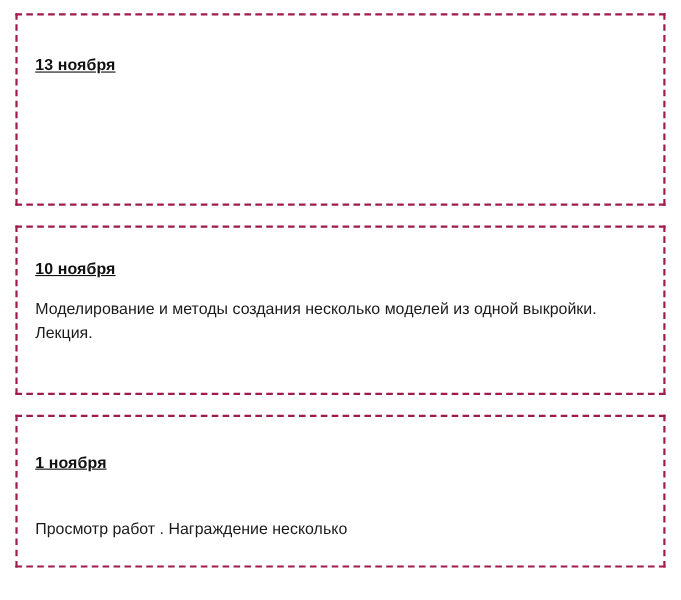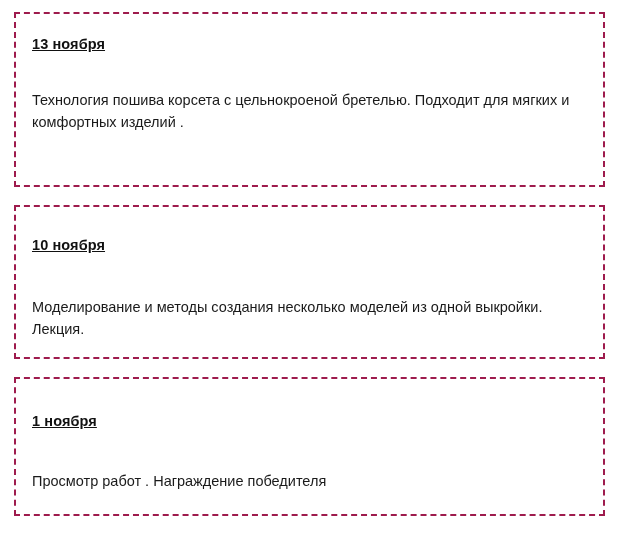--- a/index.html
+++ b/index.html
@@ -35,44 +35,43 @@
     margin: 10px 0 0 0;
     letter-spacing: 0.1px;
   }
   .card-body {
     font-size: 14.5px;
     line-height: 1.55;
     color: #1a1a1a;
     margin: 0;
   }
   .card-1 { height: 175px; }
-  .card-1 .card-date { margin-top: 8px; }
+  .card-1 .card-date { margin-top: 24px; }
   .card-1 .card-body { margin-top: 36px; }
 
   .card-2 { height: 154px; }
   .card-2 .card-date { margin-top: 16px; }
-  .card-2 .card-body { margin-top: 42px; }
+  .card-2 .card-body { margin-top: 16px; }
 
   .card-3 { height: 139px; }
   .card-3 .card-date { margin-top: 20px; }
   .card-3 .card-body { margin-top: 40px; }
 </style>
 </head>
 <body>
 
 <div class="schedule">
 
   <div class="card card-1">
     <span class="card-date">13 ноября </span>
-    <p class="card-body">Технология пошива корсета с цельнокроеной бретелью. Подходит для мягких и комфортных изделий .</p>
   </div>
 
   <div class="card card-2">
     <span class="card-date">10 ноября </span>
     <p class="card-body">Моделирование и методы создания несколько моделей из одной выкройки. Лекция.</p>
   </div>
 
   <div class="card card-3">
     <span class="card-date">1 ноября </span>
-    <p class="card-body">Просмотр работ . Награждение победителя</p>
+    <p class="card-body">Просмотр работ . Награждение несколько</p>
   </div>
 
 </div>
 
 </body></html>

